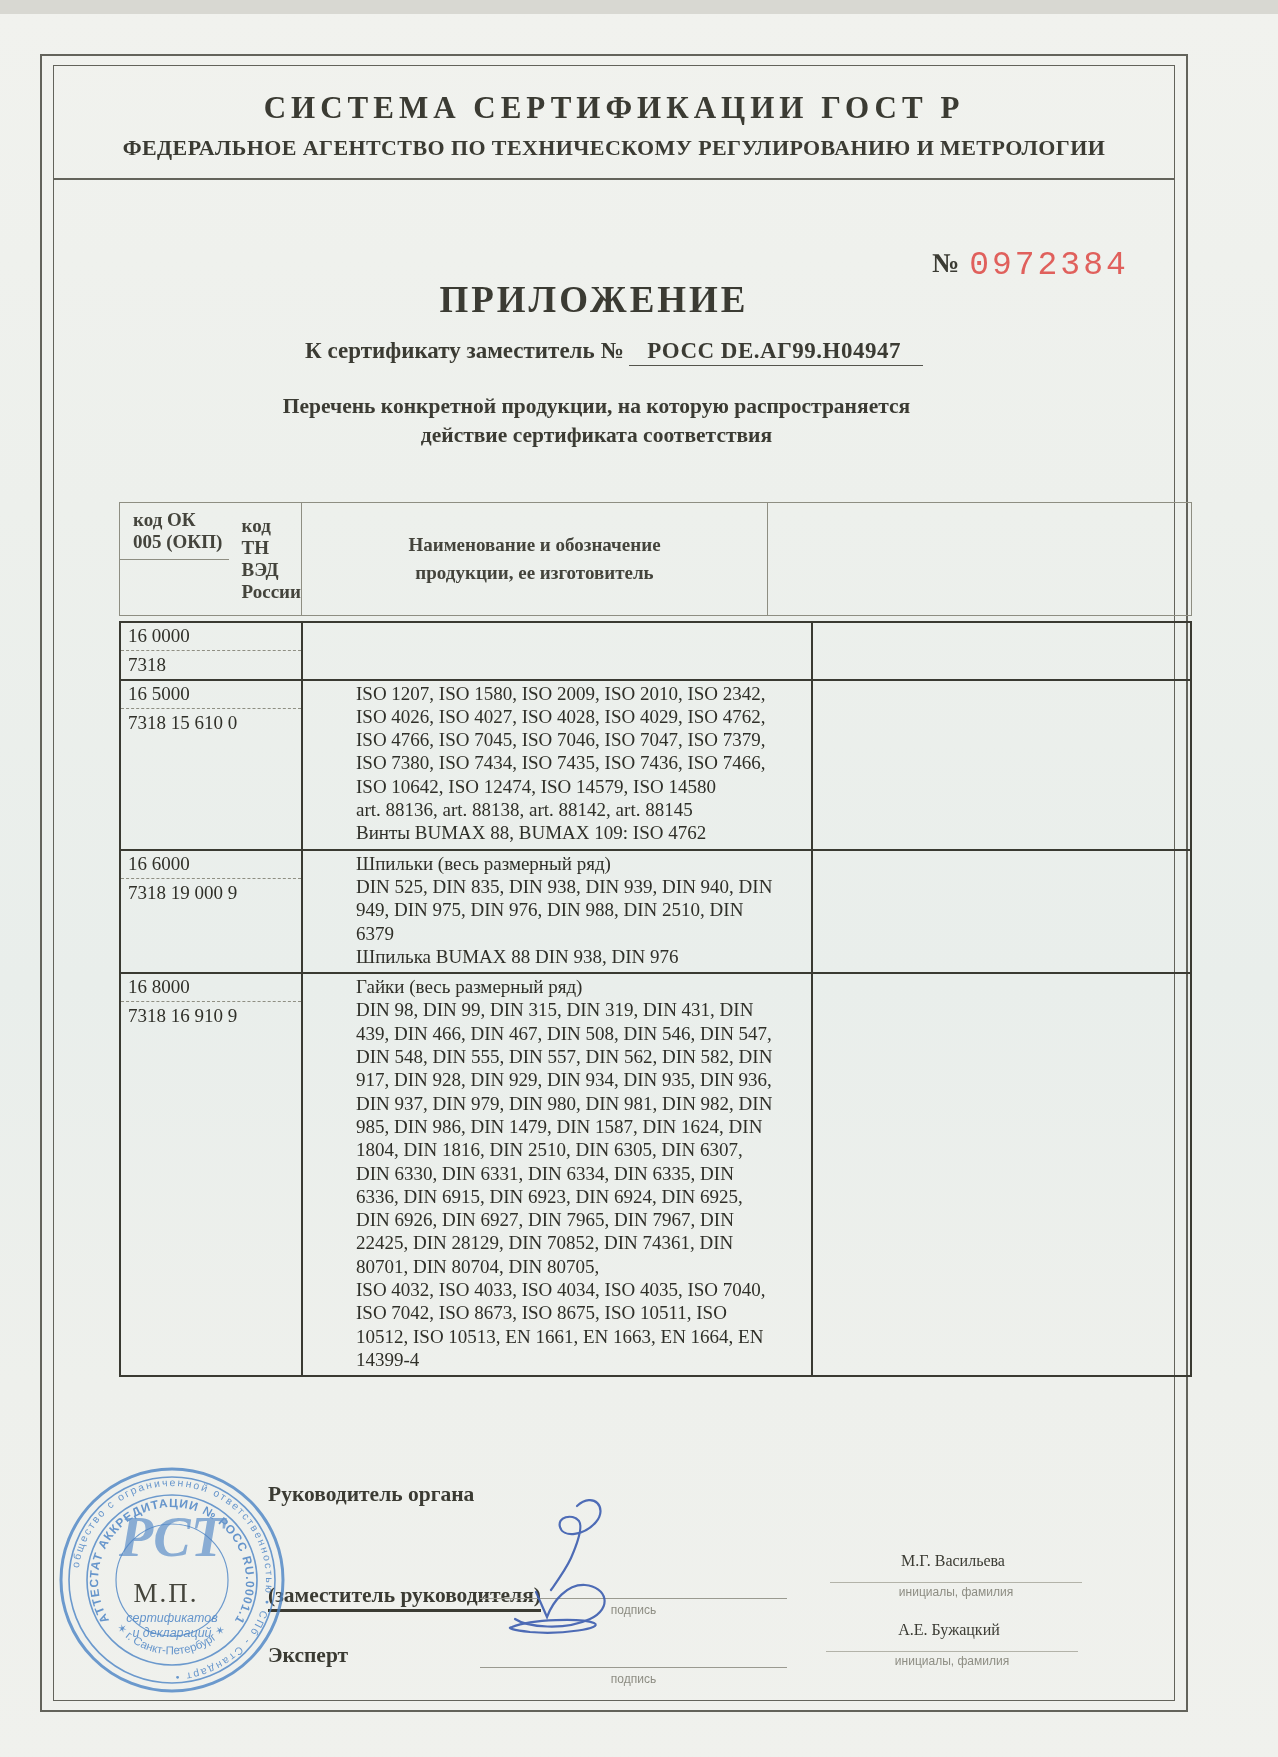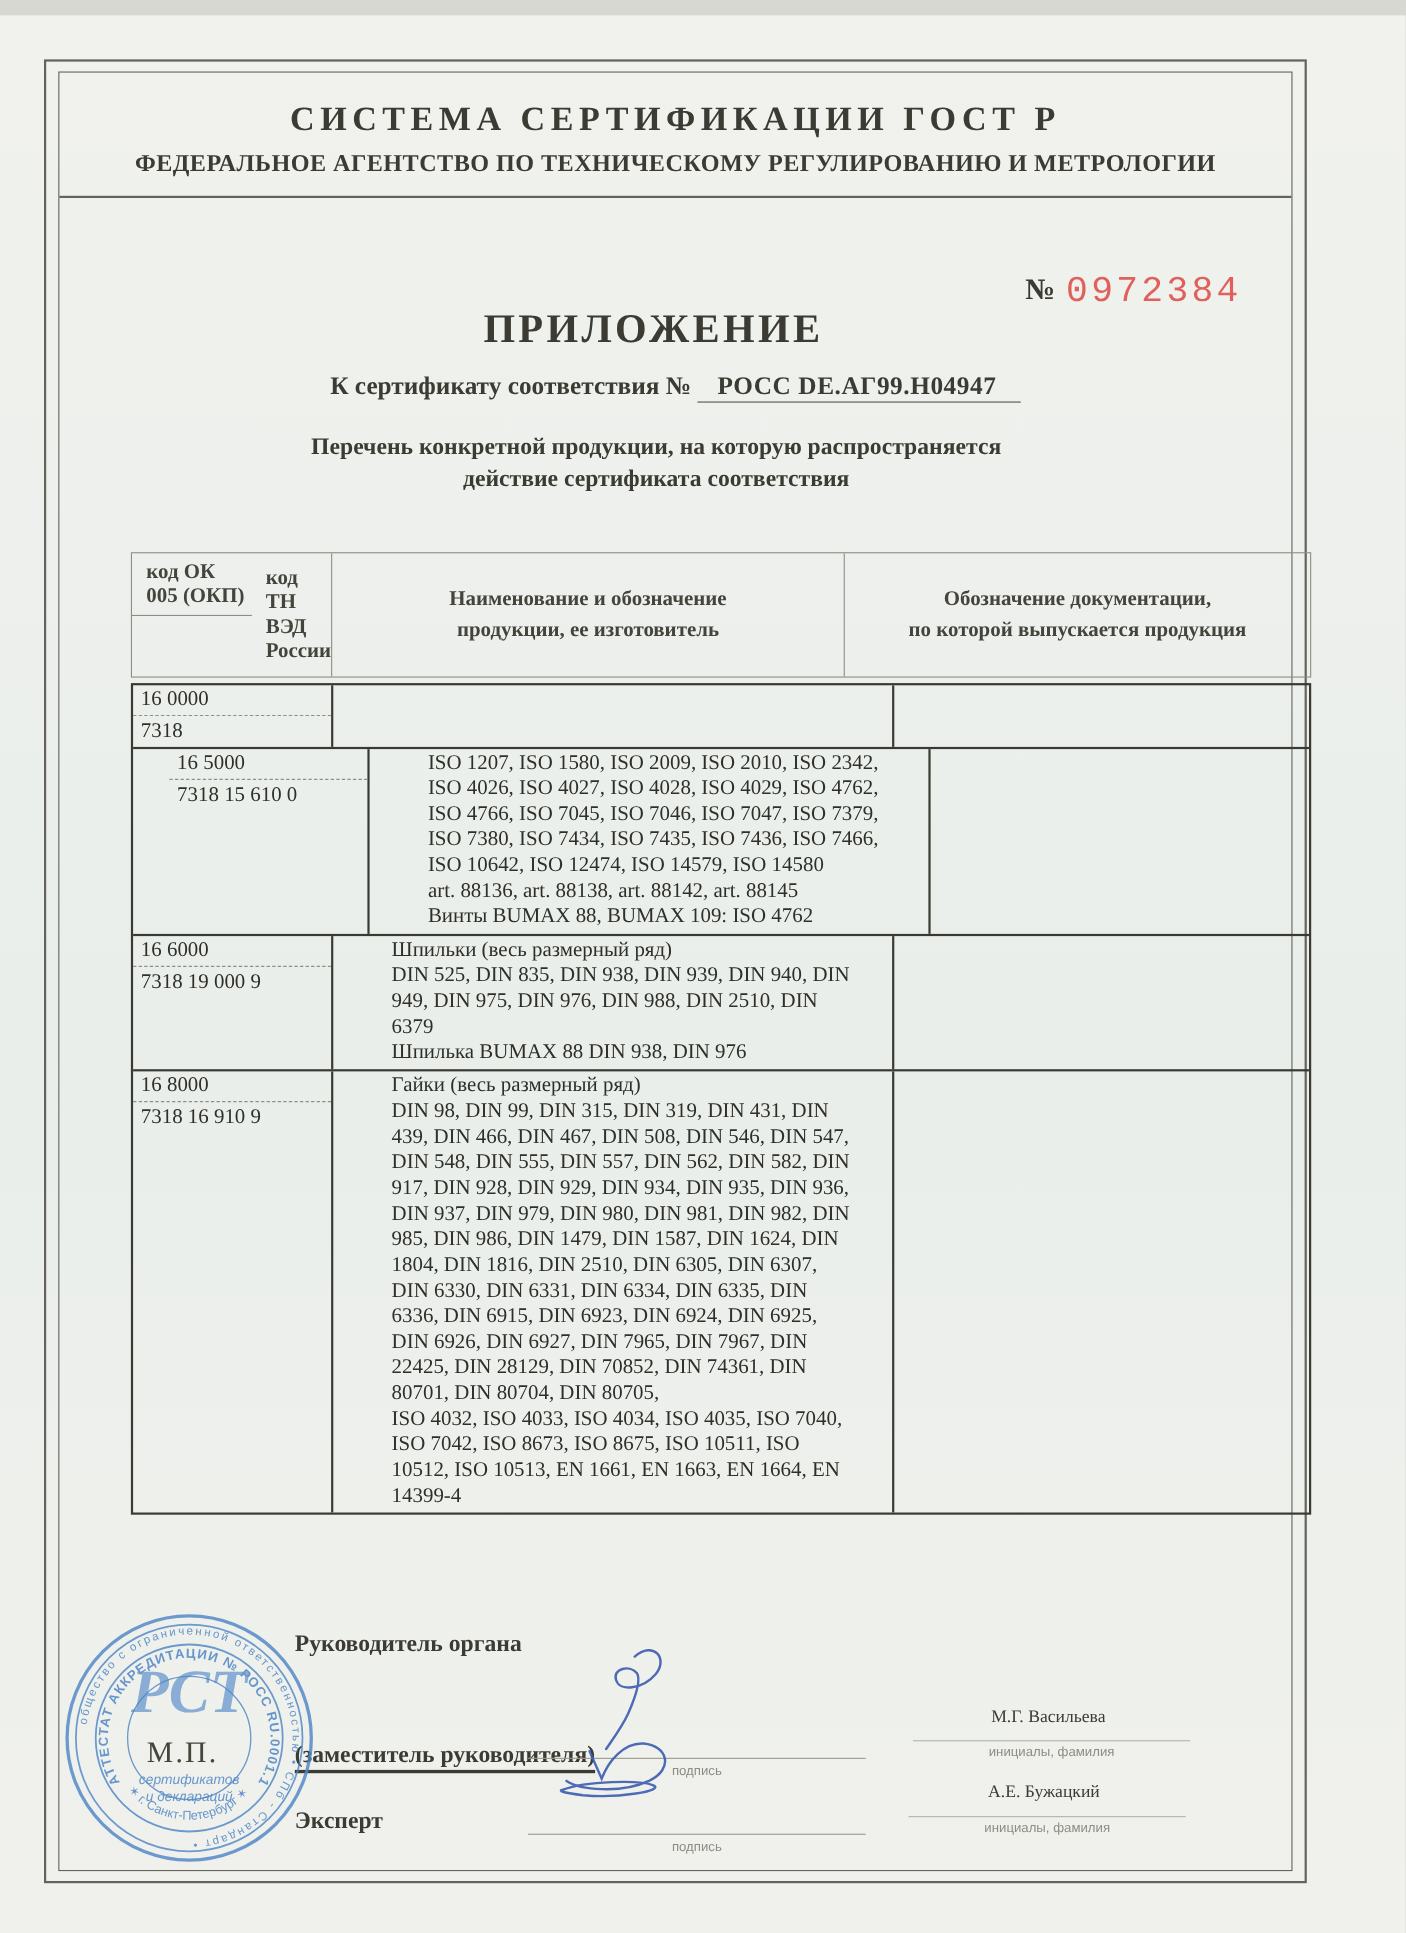--- a/index.html
+++ b/index.html
@@ -85,21 +85,21 @@
     position:absolute;left:65px;top:555px;width:1073px;
     border:2px solid #3a3a32;box-sizing:border-box;
   }
   .trow{
     display:grid;grid-template-columns:182px 466px 1fr;
     border-bottom:2px solid #3a3a32;
     font-size:19px;line-height:23.3px;gap:44px;
   }
   .trow:last-child{border-bottom:none;}
   .trow:nth-child(1){min-height:48px;}
-  .trow:nth-child(2){min-height:161px;padding-left:33px;}
+  .trow:nth-child(2){min-height:161px;}
   .trow:nth-child(3){min-height:115px;}
   .trow:nth-child(4){min-height:375px;}
   .cell{box-sizing:border-box;}
   .cell-code{border-right:2px solid #3a3a32;}
   .cell-code .okp{padding:1px 4px 3px 7px;border-bottom:1.5px dashed #8f8f83;}
   .cell-code .tnved{padding:2px 4px 2px 7px;}
   .cell-product{border-right:2px solid #3a3a32;padding:1px 8px 4px 9px;white-space:pre-line;}
   .cell-docs{padding:2px 8px;}
   
   .sig-label{position:absolute;font-size:21.5px;font-weight:bold;color:#3b3b33;}
@@ -146,41 +146,37 @@
         <div class="line2">ФЕДЕРАЛЬНОЕ АГЕНТСТВО ПО ТЕХНИЧЕСКОМУ РЕГУЛИРОВАНИЮ И МЕТРОЛОГИИ</div>
       </div>
 
       <div class="blank-number">
         <span class="no-sign">№</span><span class="digits">0972384</span>
       </div>
 
       <div class="main-title">ПРИЛОЖЕНИЕ</div>
 
       <div class="cert-line">
-        <span>К сертификату соответствия №</span>
+        <span>К сертификату заместитель №</span>
         <span class="cert-no">РОСС DE.АГ99.Н04947</span>
       </div>
 
       <div class="purpose">
         <div>Перечень конкретной продукции, на которую распространяется</div>
         <div>действие сертификата соответствия</div>
       </div>
 
       <div class="thead">
         <div class="hcol hcol1">
           <div class="top">код ОК 005 (ОКП)</div>
           <div class="bottom">код ТН ВЭД России</div>
         </div>
         <div class="hcol hcol2">
           <div>Наименование и обозначение</div>
           <div>продукции, ее изготовитель</div>
-        </div>
-        <div class="hcol hcol3">
-          <div>Обозначение документации,</div>
-          <div>по которой выпускается продукция</div>
         </div>
       </div>
 
       <div class="tbody">
         <div class="trow">
           <div class="cell cell-code">
             <div class="okp">16 0000</div>
             <div class="tnved">7318</div>
           </div>
           <div class="cell cell-product product"></div>

